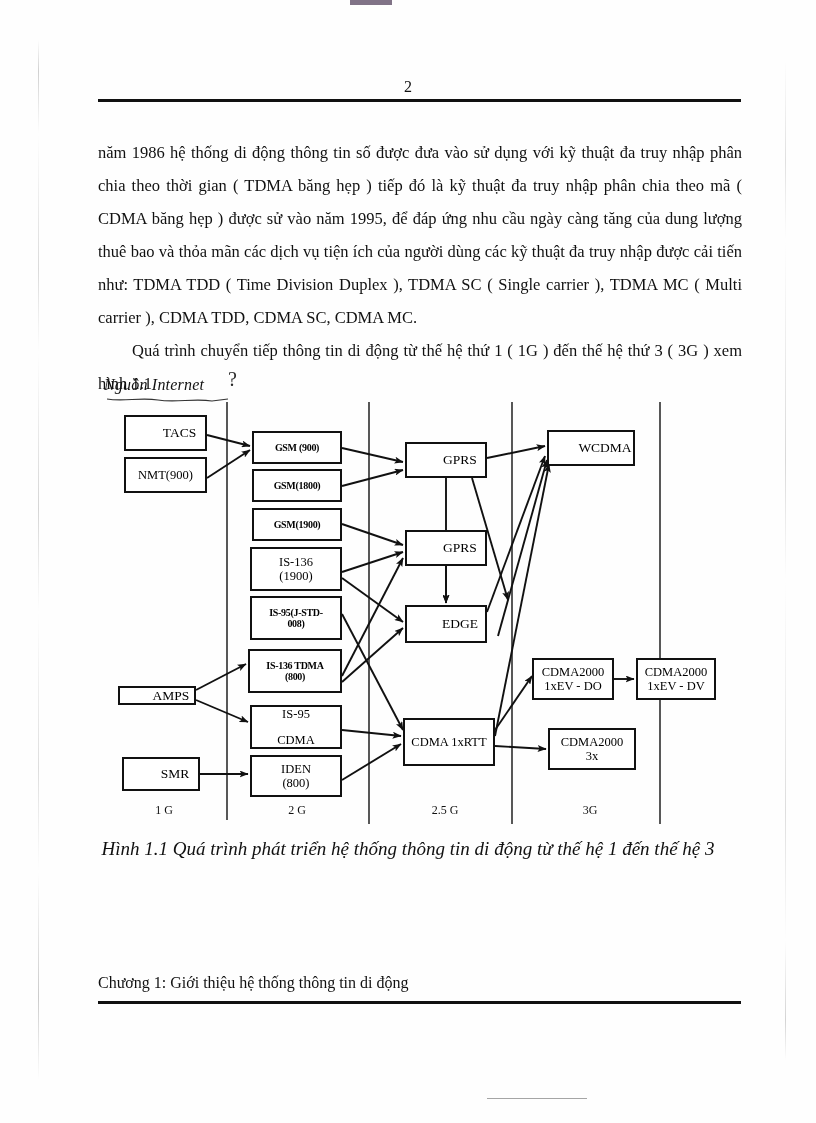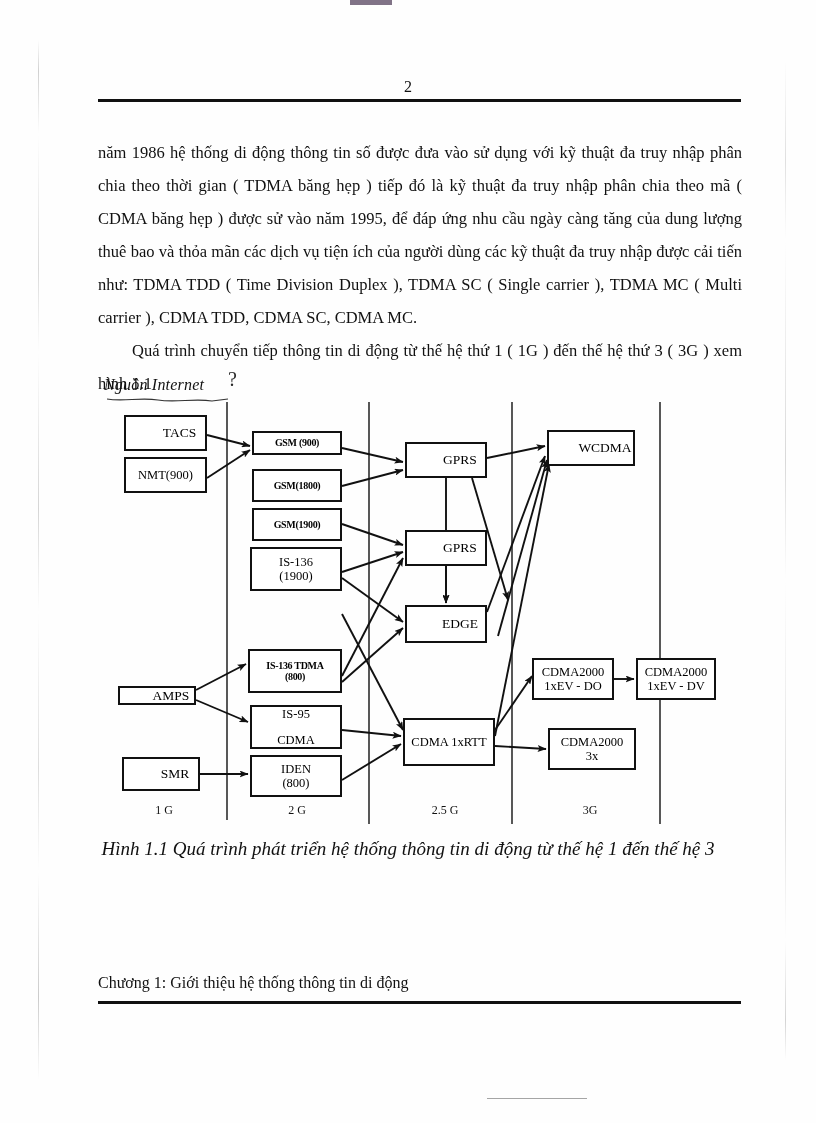--- a/index.html
+++ b/index.html
@@ -251,32 +251,36 @@
     <div class="node md" style="left:24px;  top:57px;  width:83px;  height:36px;">
         <span class="l">NMT(900)</span>
       </div>
     <div class="node lg" style="left:18px;  top:286px; width:78px;  height:19px;">
         <span class="l">AMPS</span>
       </div>
     <div class="node lg" style="left:22px;  top:357px; width:78px;  height:34px;">
         <span class="l">SMR</span>
       </div>
 
-    <div class="node sm" style="left:152px; top:31px;  width:90px;  height:24px;">
+    <div class="node sm" style="left:152px; top:31px;  width:90px;  height:33px;">
         <span class="l">GSM (900)</span>
       </div>
     <div class="node sm" style="left:152px; top:69px;  width:90px;  height:33px;">
         <span class="l">GSM(1800)</span>
       </div>
     <div class="node sm" style="left:152px; top:108px; width:90px;  height:33px;align-items:center;">
         <span class="l">GSM(1900)</span>
       </div>
     <div class="node md" style="left:150px; top:147px; width:92px;  height:44px;">
       <span class="l">IS-136</span>
       <span class="l">(1900)</span>
+    </div>
+    <div class="node sm" style="left:150px; top:196px; width:92px;  height:44px;">
+      <span class="l">IS-95(J-STD-</span>
+      <span class="l">008)</span>
     </div>
     <div class="node sm" style="left:148px; top:249px; width:94px;  height:44px;">
       <span class="l">IS-136 TDMA</span>
       <span class="l">(800)</span>
     </div>
     <div class="node md" style="left:150px; top:305px; width:92px;  height:44px;gap:12px;">
       <span class="l">IS-95</span>
       <span class="l">CDMA</span>
     </div>
     <div class="node md" style="left:150px; top:355px; width:92px;  height:42px;">

